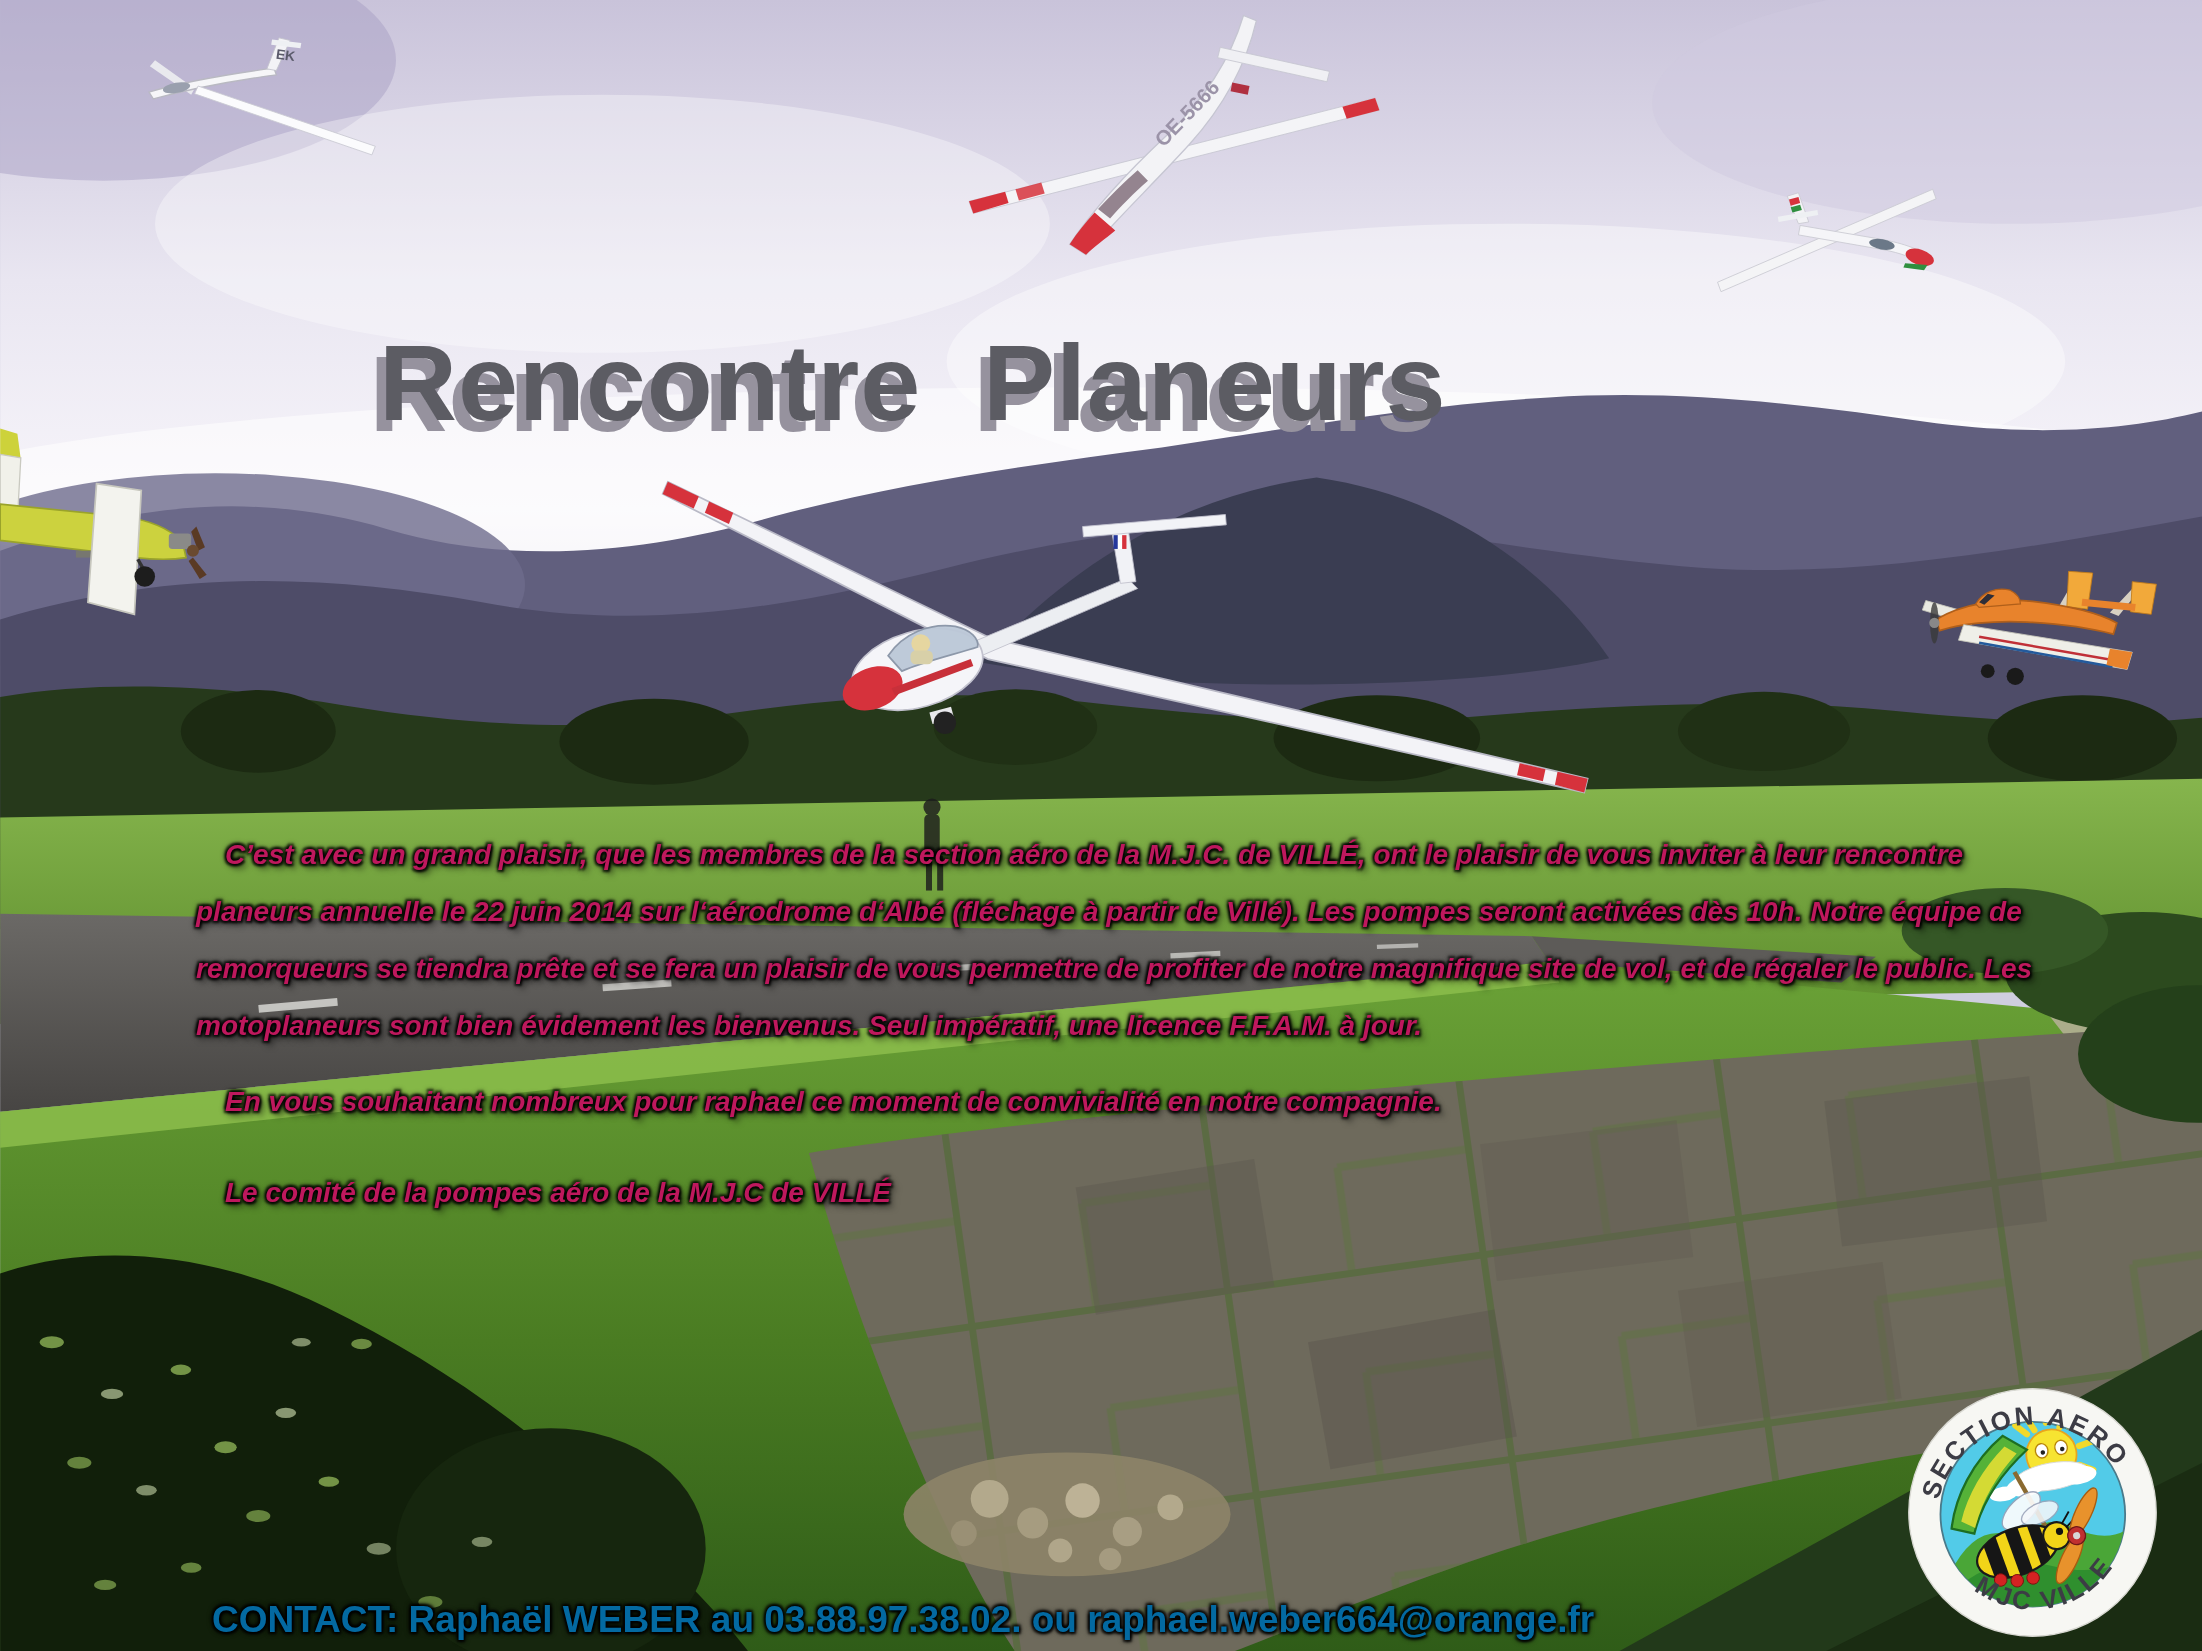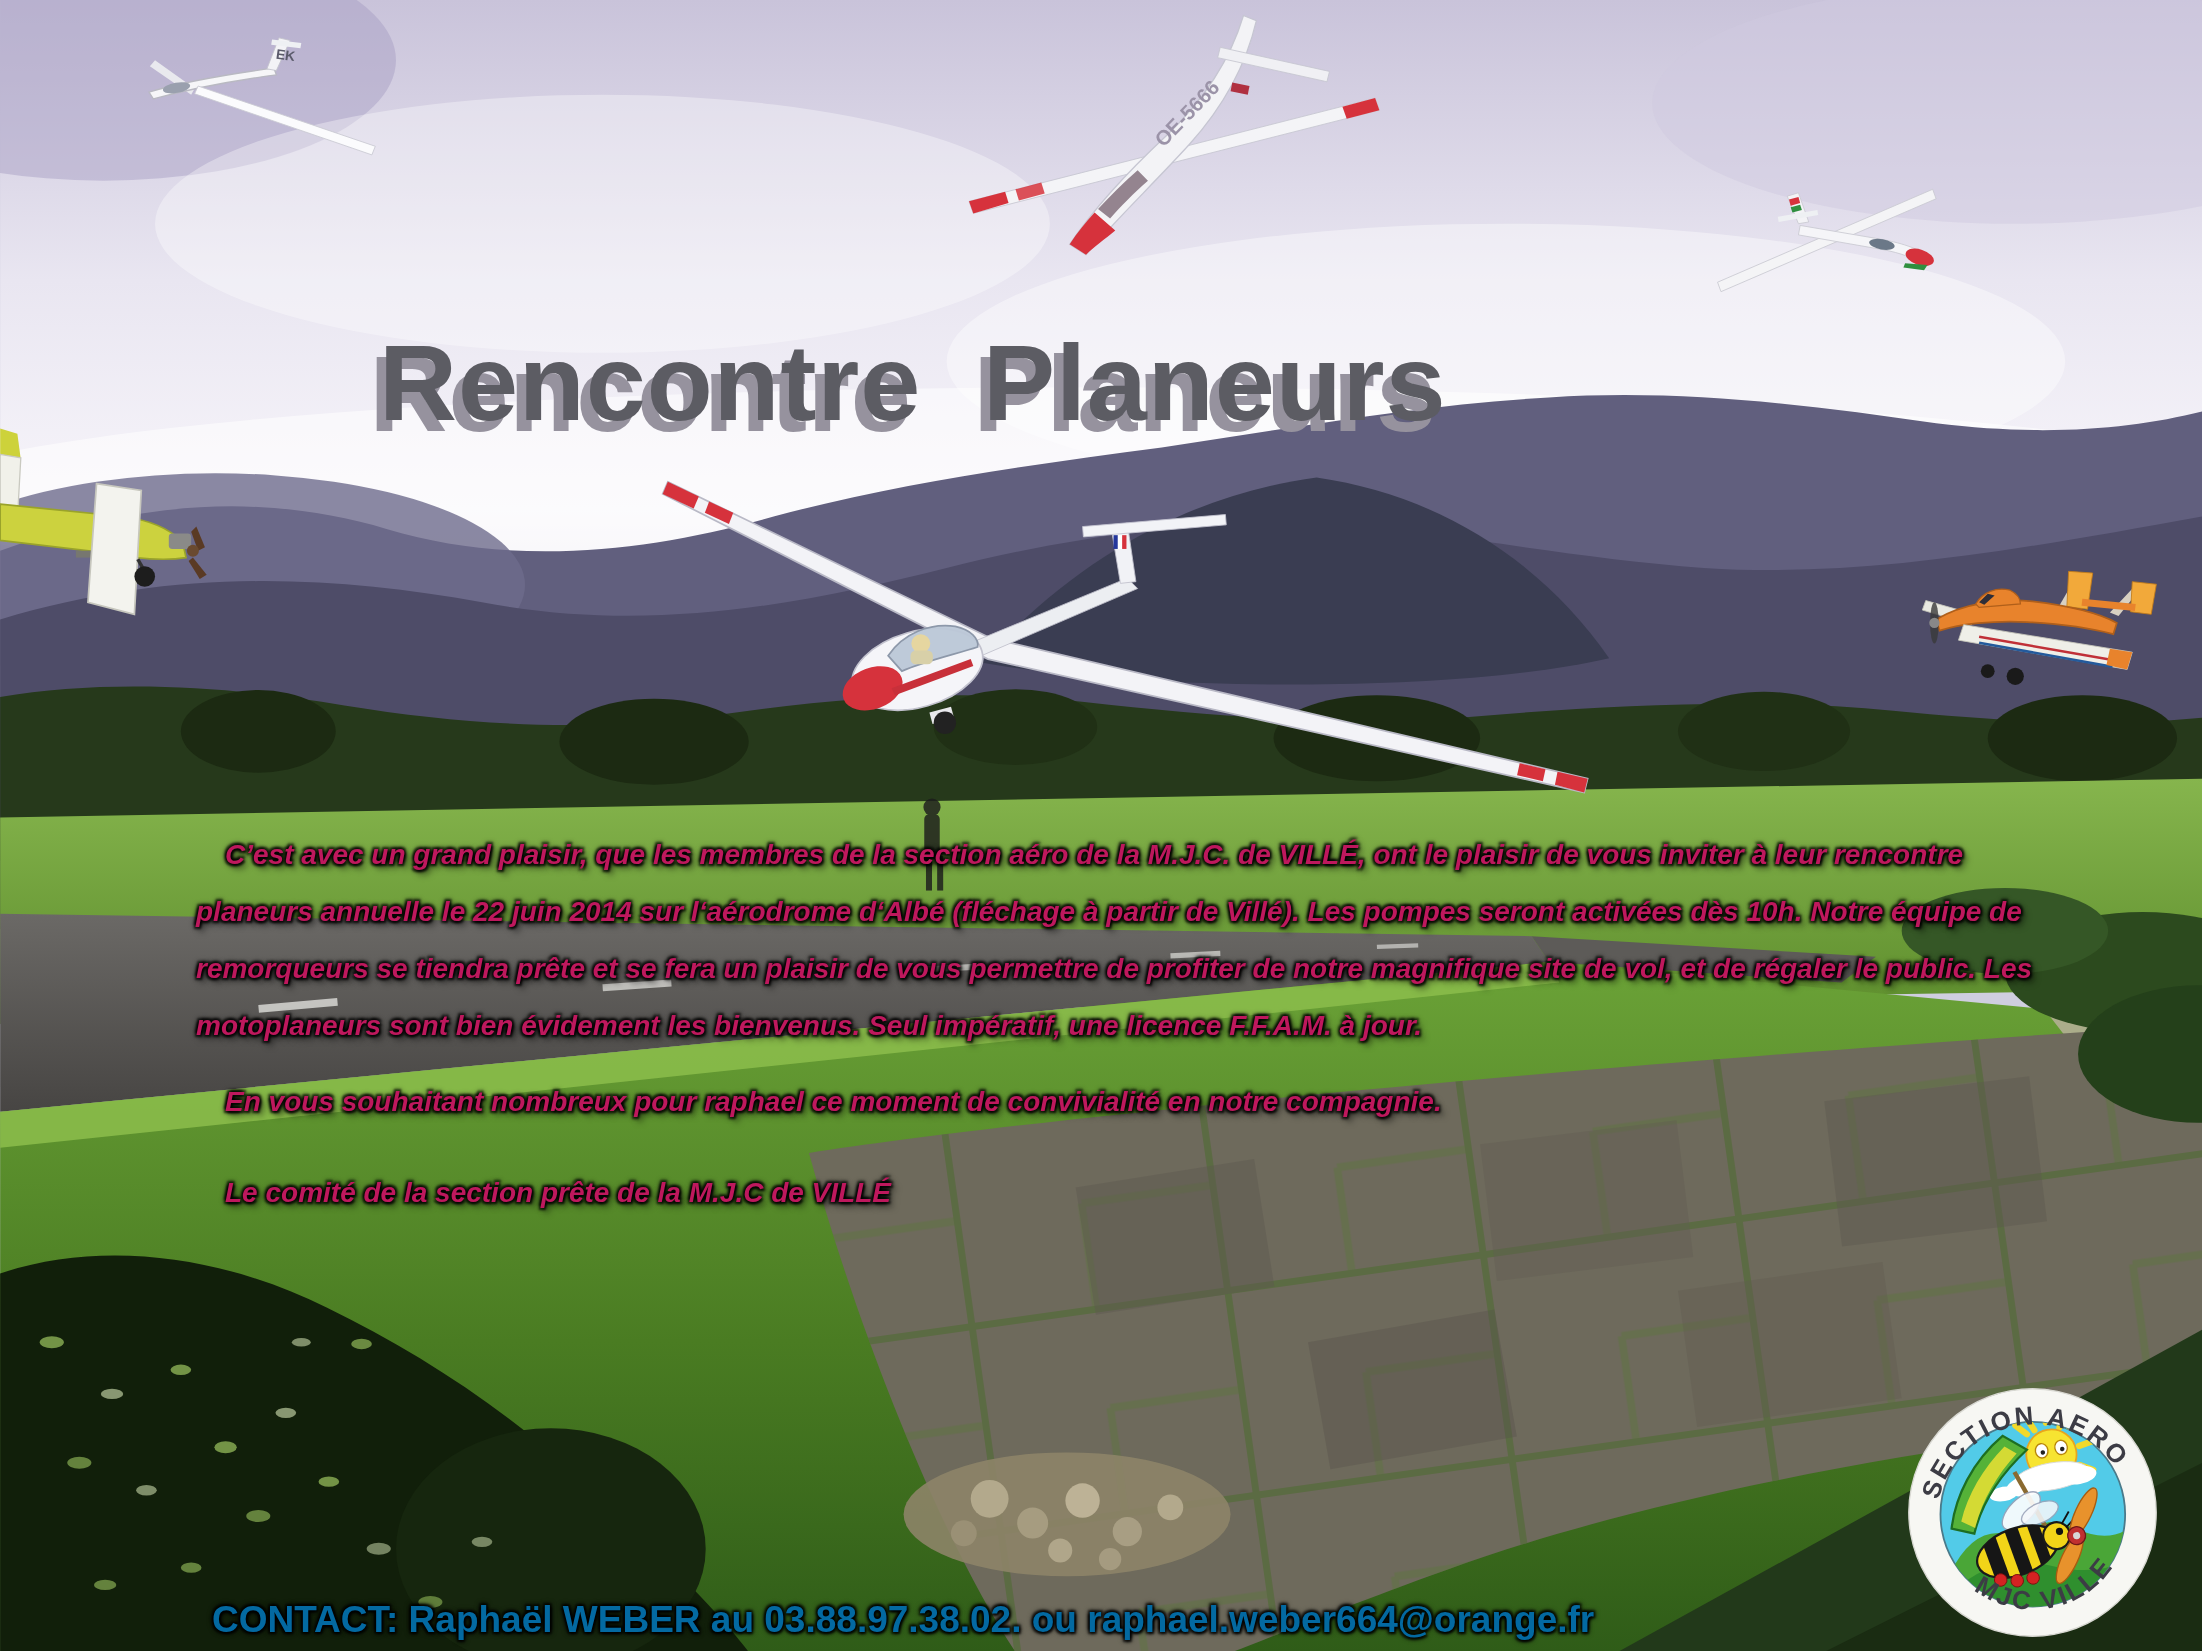--- a/index.html
+++ b/index.html
@@ -260,21 +260,21 @@
       <circle cx="2342" cy="786" r="10" fill="#1a1a1a"></circle>
       <circle cx="2310" cy="780" r="8" fill="#1a1a1a"></circle>
     </g>
   </svg>
 
   <h1 class="title">Rencontre  Planeurs</h1>
 
   <div class="body-text">
     <p>C’est avec un grand plaisir, que les membres de la section aéro de la M.J.C. de VILLÉ, ont le plaisir de vous inviter à leur rencontre planeurs annuelle le 22 juin 2014 sur l‘aérodrome d‘Albé (fléchage à partir de Villé). Les pompes seront activées dès 10h. Notre équipe de remorqueurs se tiendra prête et se fera un plaisir de vous permettre de profiter de notre magnifique site de vol, et de régaler le public. Les motoplaneurs sont bien évidement les bienvenus. Seul impératif, une licence F.F.A.M. à jour.</p>
     <p>En vous souhaitant nombreux pour raphael ce moment de convivialité en notre compagnie.</p>
-    <p class="signature">Le comité de la section prête de la M.J.C de VILLÉ</p>
+    <p class="signature">Le comité de la pompes aéro de la M.J.C de VILLÉ</p>
   </div>
 
   <div class="contact">CONTACT: Raphaël WEBER au 03.88.97.38.02. ou raphael.weber664@orange.fr</div>
 
   <svg class="logo" viewBox="0 0 280 280" aria-hidden="true">
     <defs>
       <clipPath id="logoClip">
           <circle cx="140" cy="142" r="103"></circle>
         </clipPath>
       <clipPath id="beeClip">

